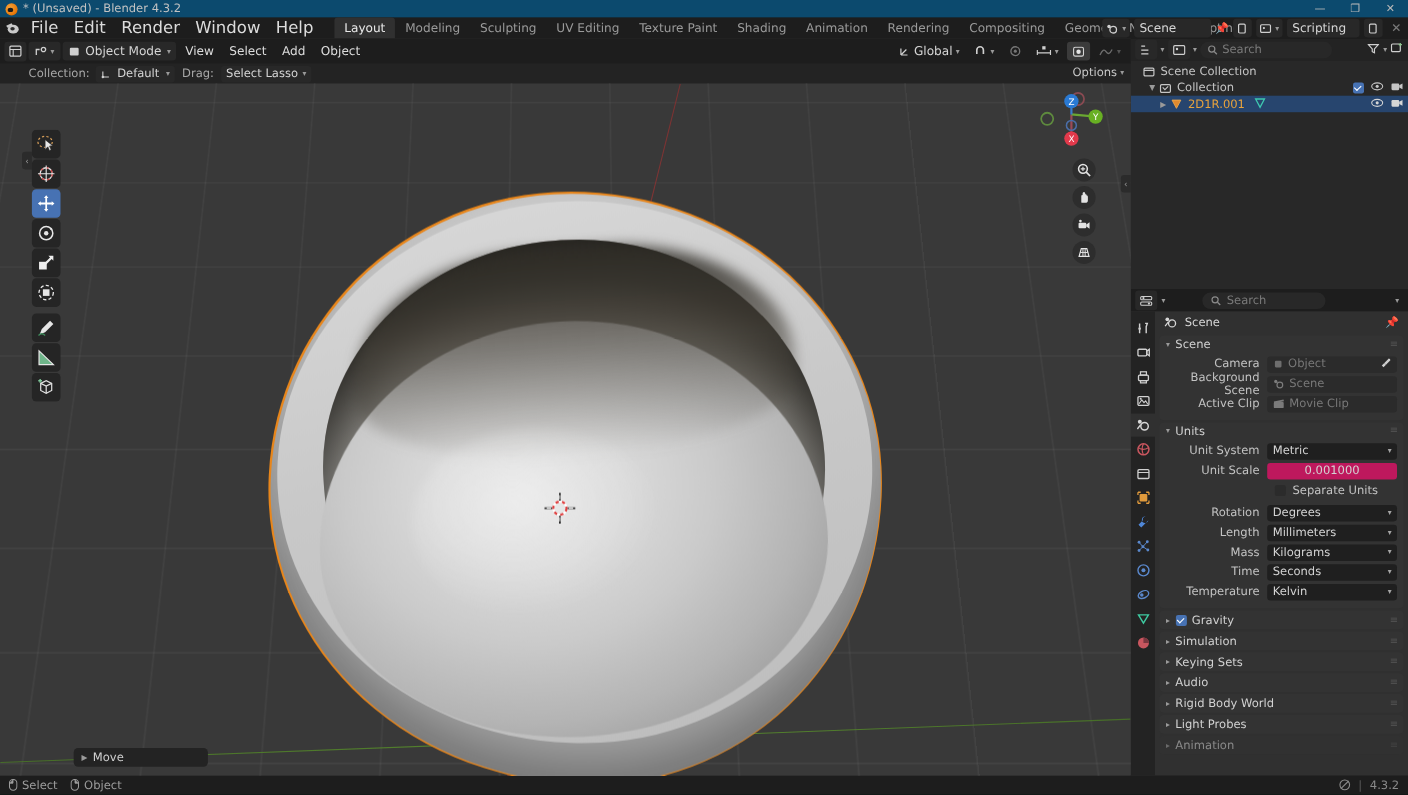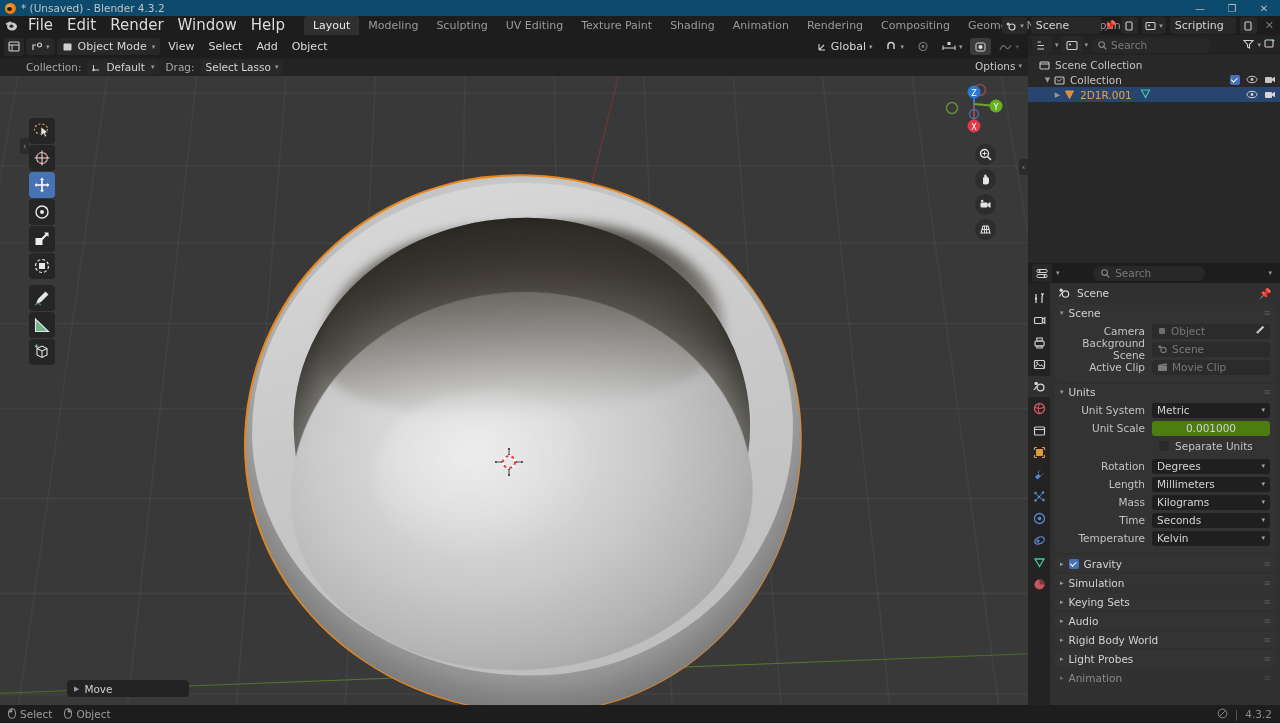--- a/index.html
+++ b/index.html
@@ -148,21 +148,21 @@
   .pr-content{flex:1;padding:0;overflow:hidden;}
   .pr-title{height:20px;display:flex;align-items:center;gap:6px;padding:0 8px;font-size:10.5px;color:#d7d7d7;}
   .panel{margin:2px 4px 0 4px;background:#333333;border-radius:4px;}
   .panel-hd{height:16px;display:flex;align-items:center;gap:5px;padding:0 6px;font-size:10.5px;color:#d2d2d2;}
   .panel-body{padding:2px 6px 5px 6px;}
   .prow{display:flex;align-items:center;height:16px;margin-bottom:2px;}
   .plabel{width:92px;text-align:right;padding-right:7px;font-size:10.5px;color:#c3c3c3;}
   .pfield{flex:1;height:15px;background:#1f1f1f;border-radius:3px;display:flex;align-items:center;
     padding:0 5px;font-size:10.5px;color:#d3d3d3;gap:4px;}
   .pfield.empty{color:#787878;background:#2b2b2b;}
-  .pfield.num{justify-content:center;background:#4d7c0f;}
+  .pfield.num{justify-content:center;background:#be185d;}
   .pfield .c{margin-left:auto;font-size:7px;color:#a5a5a5;}
   .closed-panel{margin:2px 4px 0 4px;height:17px;background:#333333;border-radius:4px;display:flex;
     align-items:center;gap:5px;padding:0 6px;font-size:10.5px;color:#d2d2d2;}
   .grip{margin-left:auto;color:#575757;font-size:9px;letter-spacing:-1px;}
   .chk{width:10px;height:10px;border-radius:2px;background:#2b2b2b;flex:none;}
   .chk.on{background:#4772b3;display:flex;align-items:center;justify-content:center;}
   .chk.on:after{content:"";width:5px;height:3px;border-left:1.6px solid #fff;border-bottom:1.6px solid #fff;
     transform:rotate(-45deg) translate(0px,-1px);}
 
   

